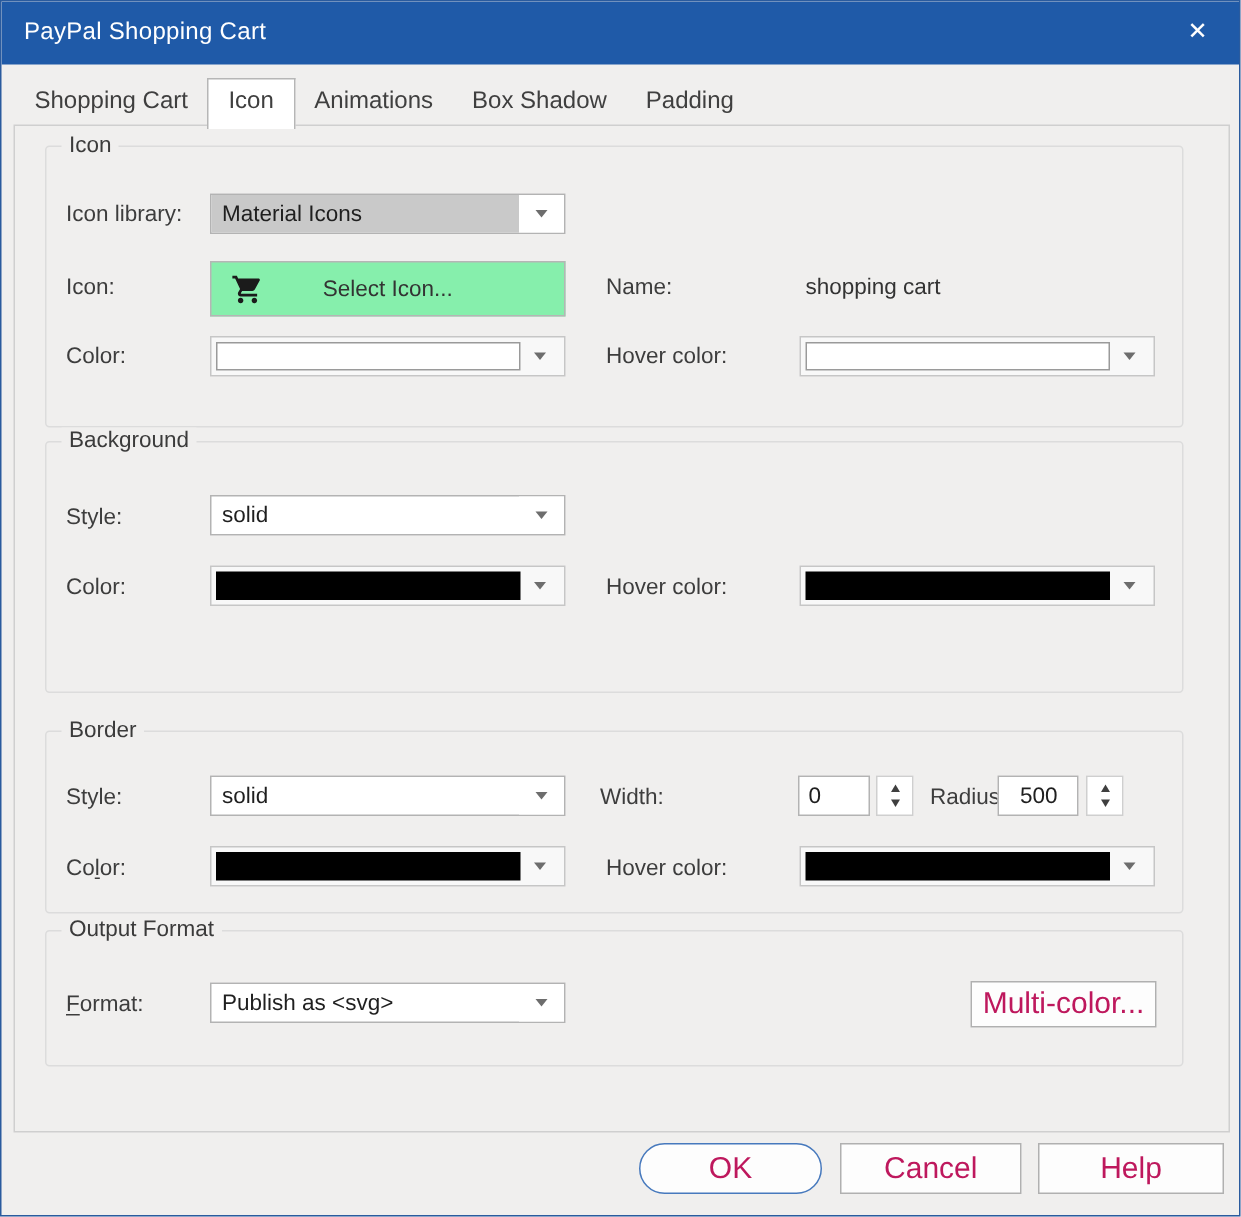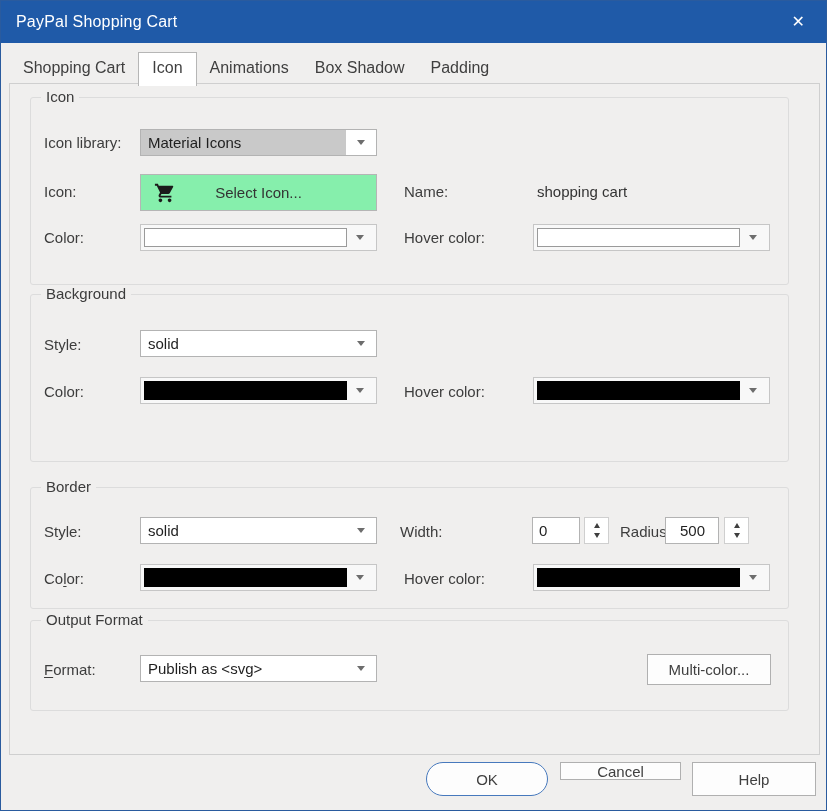--- a/index.html
+++ b/index.html
@@ -100,21 +100,21 @@
   }
   .spin-down {
     width:0; height:0;
     border-left:3.5px solid transparent; border-right:3.5px solid transparent;
     border-top:5px solid #3f3f3f;
   }
 
   
   .btn {
     position:absolute; background:#fdfdfd; border:1px solid #b0b0b0;
-    font-size:15px; color:#404040;
+    font-size:20px; color:#be185d;
     display:flex; align-items:center; justify-content:center; cursor:default;
   }
   .btn.default { border:1px solid #4779bd; }
 
   .select-icon-btn {
     position:absolute; background:#86efac; border:1px solid #b5b5b5;
     display:flex; align-items:center; justify-content:center;
     font-size:15px; color:#333333;
   }
   .select-icon-btn .cart-icon {
@@ -260,16 +260,16 @@
       <div class="combo-text">Publish as &lt;svg&gt;</div>
       <div class="arrow-zone">
           <span class="dd-arrow"></span>
         </div>
     </div>
 
     <div class="btn" style="left:616px; top:33px; width:124px; height:31px;">Multi-color...</div>
   </div>
 
   <div class="btn default" style="left:425px; top:761px; width:122px; height:34px;border-radius:17px;">OK</div>
-  <div class="btn" style="left:559px; top:761px; width:121px; height:18px;">Cancel</div>
+  <div class="btn" style="left:559px; top:761px; width:121px; height:34px;">Cancel</div>
   <div class="btn" style="left:691px; top:761px; width:124px; height:34px;">Help</div>
 
 </div>
 
 </body></html>

